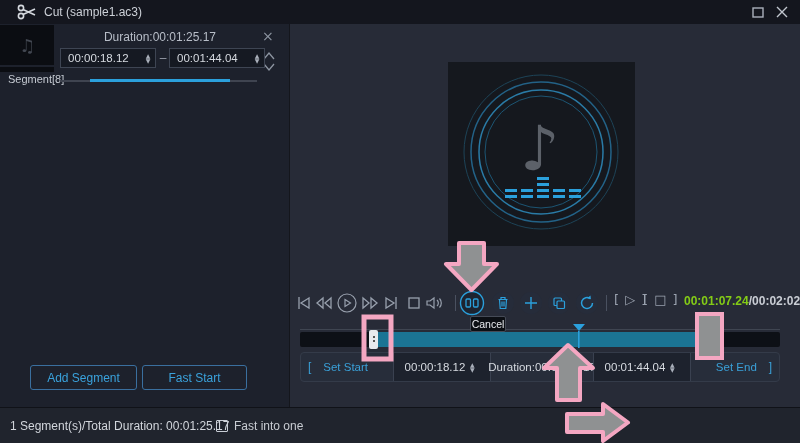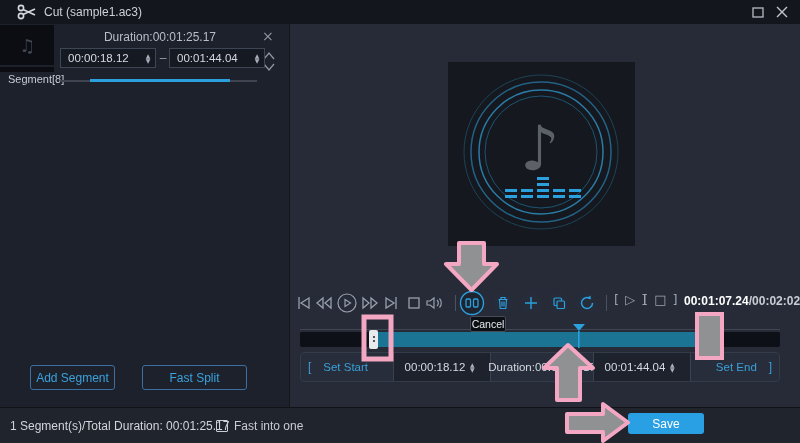--- a/index.html
+++ b/index.html
@@ -32,21 +32,21 @@
   .prog-fill { position:absolute; left:90px; top:55px; width:140px; height:3px; background:#2ba0dc; }
   .ghost-btn { position:absolute; top:341px; height:25px; background:transparent; border:1px solid #3a6f9f; border-radius:3px; color:#3aa2dc; font-size:12px; display:flex; align-items:center; justify-content:center; cursor:pointer; }
   
   .right-panel { position:absolute; left:290px; top:24px; width:510px; height:383px; background:#272b37; }
   .artwork { position:absolute; left:158px; top:38px; width:187px; height:184px; background:#15181e; }
   
   .ctrl { position:absolute; top:267px; height:24px; display:flex; align-items:center; justify-content:center; cursor:pointer; }
   .sep { position:absolute; top:271px; width:1px; height:16px; background:#4a5160; }
   .bracket-btn { position:absolute; top:268px; font-size:13px; color:#9aa2af; cursor:pointer; letter-spacing:1px; }
   .time-display { position:absolute; left:394px; top:270px; font-size:12px; font-weight:bold; white-space:nowrap; }
-  .time-cur { color:#ffffff;margin-top:36px; }
+  .time-cur { color:#84cc16;margin-top:36px; }
   .time-total { color:#c9cdd4; }
   
   .tl-wrap { position:absolute; left:10px; top:305px; width:480px; height:18px; border-top:1px solid #3f4551; }
   .tl-track { position:absolute; left:0; top:2px; width:480px; height:15px; background:#0d1016; border-radius:2px; }
   .tl-sel { position:absolute; left:73px; top:2px; width:323px; height:15px; background:#1b7494; }
   .tl-handle { position:absolute; top:0; width:9px; height:19px; background:#e8eaee; border-radius:2px; cursor:ew-resize; }
   .tl-handle::before { content:""; position:absolute; left:3.5px; top:6px; width:2px; height:2px; background:#555; box-shadow:0 4px 0 #555; }
   .playhead { position:absolute; left:271px; top:-7px; width:16px; height:26px; cursor:pointer; }
   .tooltip { position:absolute; left:180px; top:292px; width:36px; height:16px; background:#0c0f14; border:1px solid #454b57; border-radius:2px; font-size:10.5px; color:#e8eaee; display:flex; align-items:center; justify-content:center; }
   
@@ -121,25 +121,25 @@
     <div class="timebox" style="left:169px">
       <span class="val">00:01:44.04</span>
       <span class="spin">
         <span class="glyph">▲</span>
         <span class="glyph">▼</span>
       </span>
     </div>
     <div class="prog-track"></div>
     <div class="prog-fill"></div>
 
-    <div class="ghost-btn" style="left:30px;width:85px">
+    <div class="ghost-btn" style="left:30px;width:107px">
       <span>Add Segment</span>
     </div>
     <div class="ghost-btn" style="left:142px;width:105px">
-      <span>Fast Split</span>
+      <span>Fast Start</span>
     </div>
   </div>
 
   <div class="right-panel">
 
     <div class="artwork">
       <svg width="187" height="184">
         <circle cx="93" cy="90" r="77" fill="none" stroke="#1d4357" stroke-width="1"></circle>
         <circle cx="93" cy="90" r="70" fill="none" stroke="#236287" stroke-width="1.5"></circle>
         <circle cx="93" cy="90" r="62" fill="none" stroke="#2a7ba6" stroke-width="1.5"></circle>
@@ -285,23 +285,20 @@
         <span>Set End</span>
         <span class="tb-bracket">]</span>
       </div>
     </div>
   </div>
 
   <div class="footer">
     <span class="summary">1 Segment(s)/Total Duration: 00:01:25.17</span>
     <span class="checkbox"></span>
     <span class="merge-label">Fast into one</span>
-    <div class="cta" style="left:628px;width:76px">
-      <span>Save</span>
-    </div>
   </div>
 
   <svg id="annotations">
     <path d="M459,243 L484,243 L484,264 L497,264 L471.5,290 L446,264 L459,264 Z" fill="#8F9192" stroke="#F4A7C2" stroke-width="4" stroke-linejoin="round"></path>
     <rect x="364" y="317" width="27" height="42" fill="none" stroke="#F4A7C2" stroke-width="5"></rect>
     <rect x="697" y="314" width="25" height="44" fill="#8F9192" stroke="#F4A7C2" stroke-width="4"></rect>
     <path d="M568,345 L593,368 L580,368 L580,400 L557,400 L557,368 L544,368 Z" fill="#8F9192" stroke="#F4A7C2" stroke-width="4" stroke-linejoin="round"></path>
     <path d="M567,414 L603,414 L603,404 L628,422.5 L603,441 L603,432 L567,432 Z" fill="#8F9192" stroke="#F4A7C2" stroke-width="4" stroke-linejoin="round"></path>
   </svg>
 </div>

